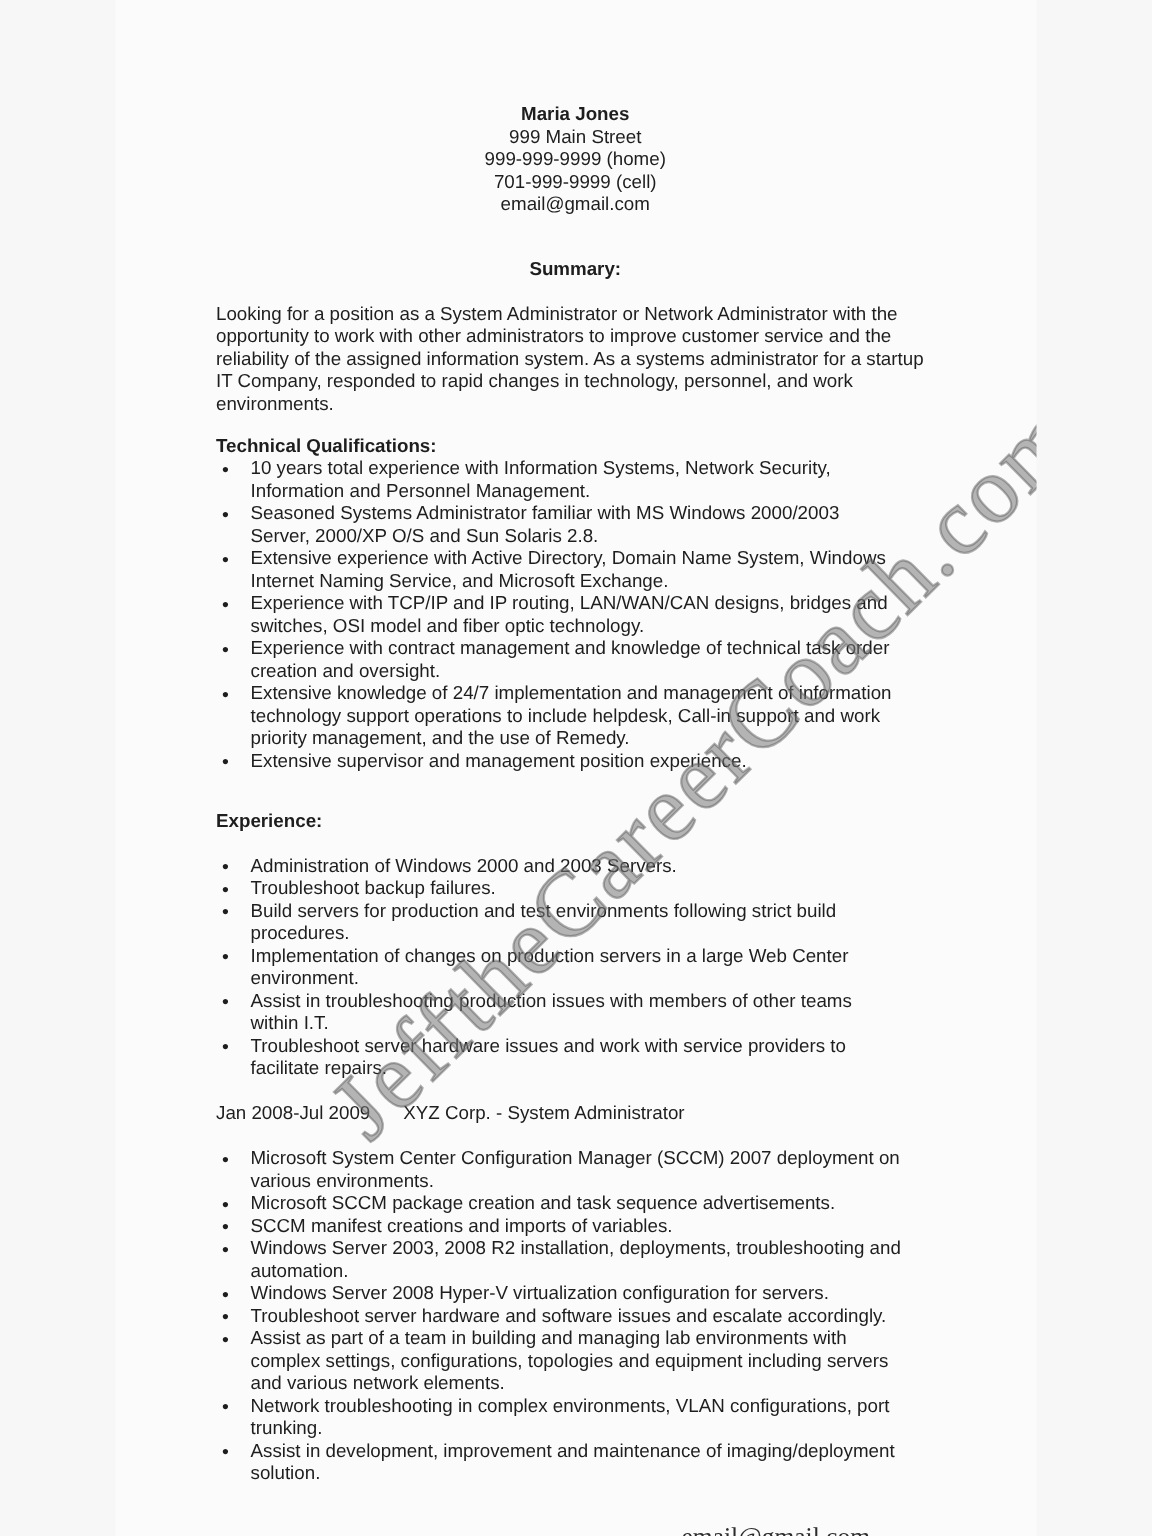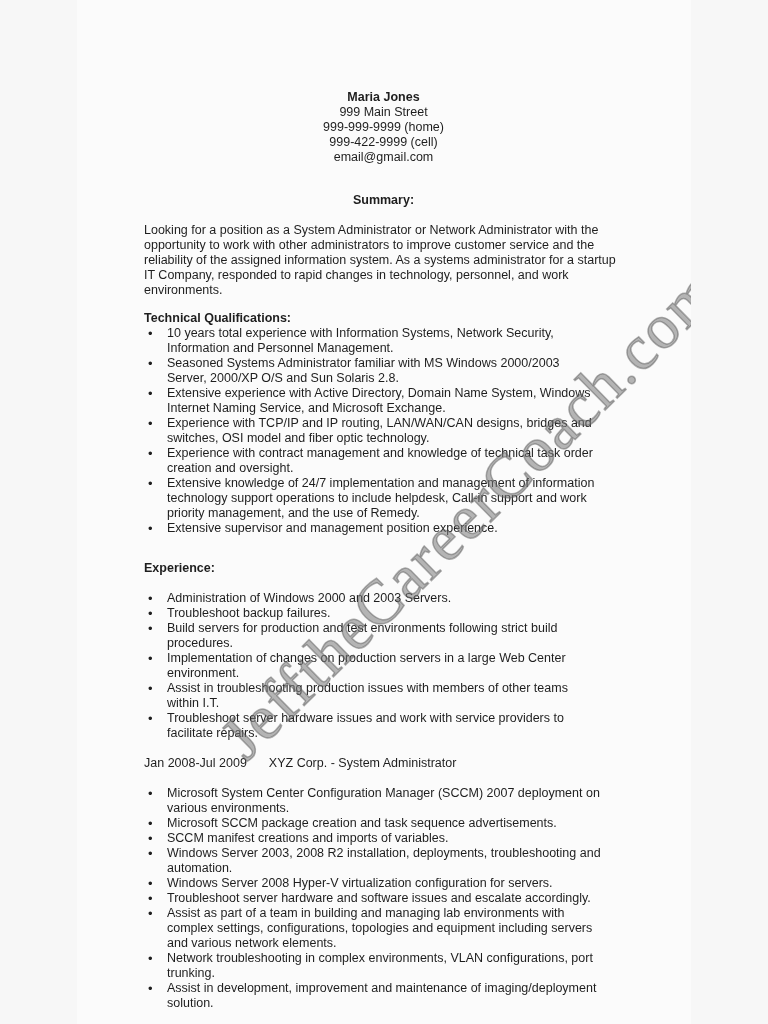--- a/index.html
+++ b/index.html
@@ -12,21 +12,21 @@
     width: 614px;
     height: 1024px;
     margin: 0 auto;
     background: #fbfbfb;
     overflow: hidden;
     font-family: "Liberation Sans", "DejaVu Sans", sans-serif;
     font-size: 12.5px;
     line-height: 15px;
     color: #1e1e1e;
     box-sizing: border-box;
-    padding: 90px 68px 0 67px;
+    padding: 69px 68px 0 67px;
   }
   .contact-block {
     text-align: center;
     margin-bottom: 28px;
   }
   .contact-block .name {
     font-weight: bold;
   }
   .section-heading {
     font-weight: bold;
@@ -85,21 +85,21 @@
 </style>
 </head>
 <body>
 
 <div class="page">
 
   <div class="contact-block">
     <div class="name">Maria Jones</div>
     <div>999 Main Street</div>
     <div>999-999-9999 (home)</div>
-    <div>999-422-9999 (cell)</div>
+    <div>701-999-9999 (cell)</div>
     <div>email@gmail.com</div>
   </div>
 
   <div class="section-heading summary-heading">Summary:</div>
   <p class="summary-text">Looking for a position as a System Administrator or Network Administrator with the opportunity to work with other administrators to improve customer service and the reliability of the assigned information system. As a systems administrator for a startup IT Company, responded to rapid changes in technology, personnel, and work environments.</p>
 
   <div class="section-heading tech-heading">Technical Qualifications:</div>
   <ul class="bullets">
     <li>10 years total experience with Information Systems, Network Security, Information and Personnel Management.</li>
     <li>Seasoned Systems Administrator familiar with MS Windows 2000/2003 Server, 2000/XP O/S and Sun Solaris 2.8.</li>

